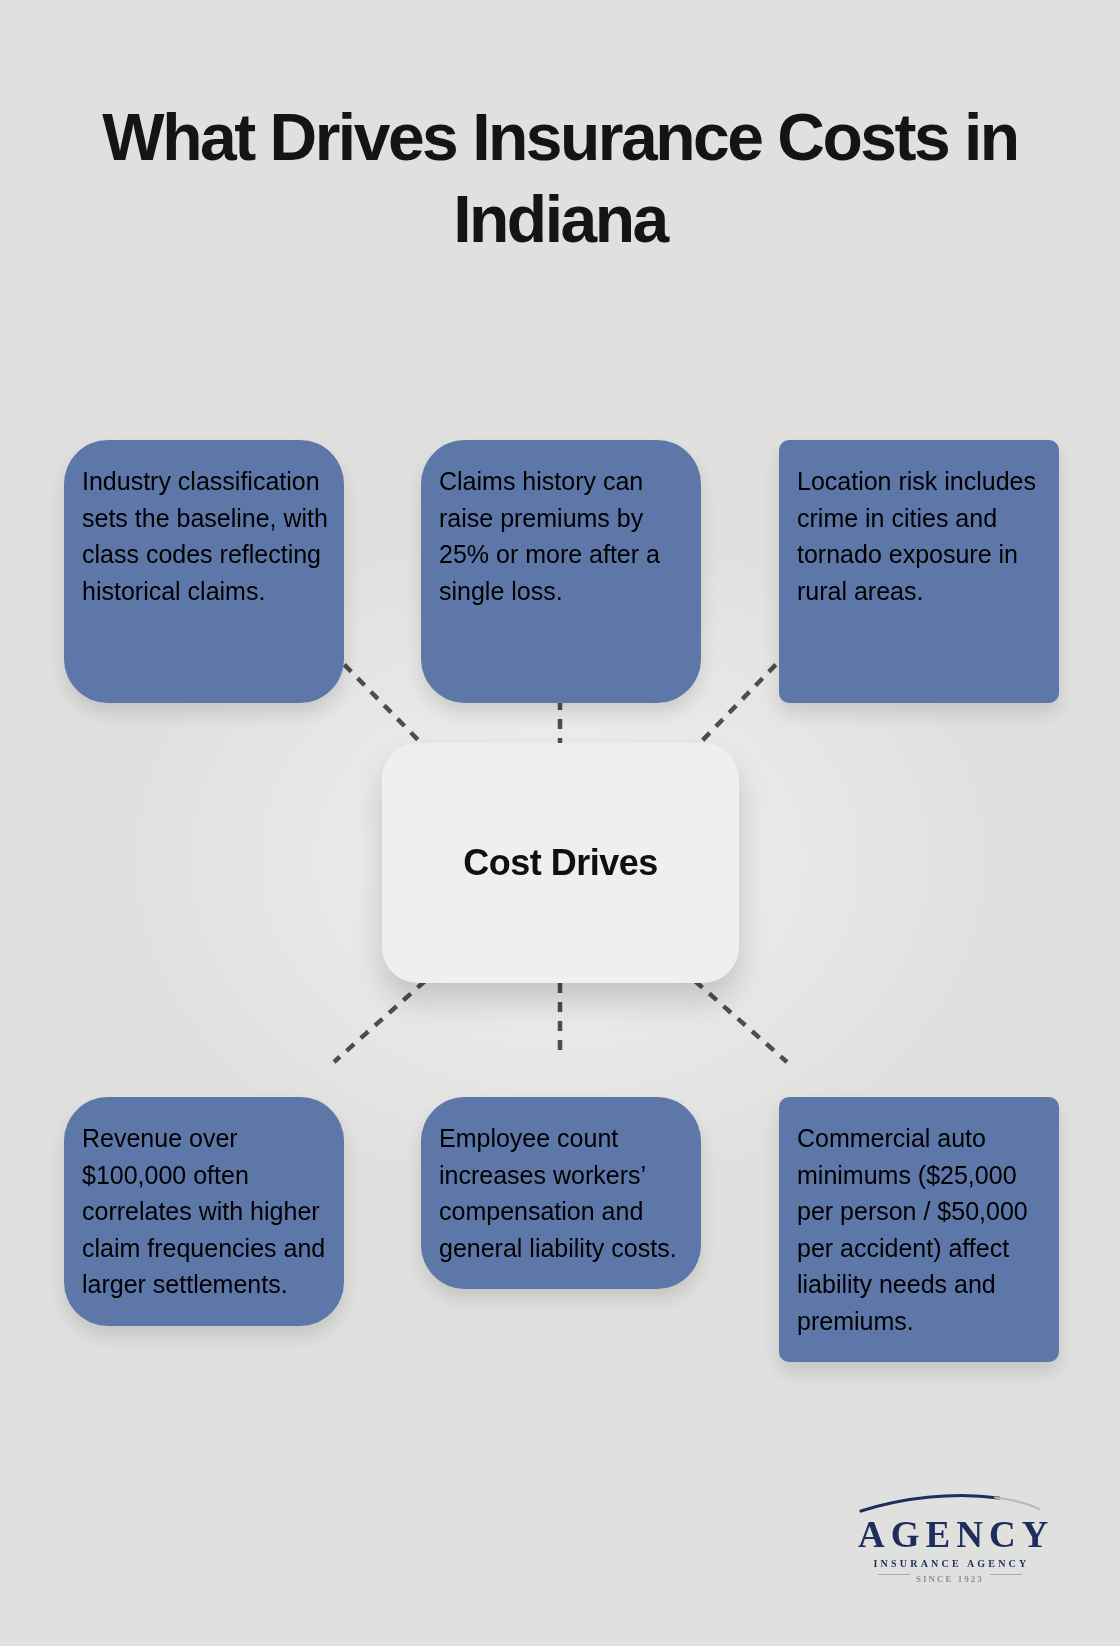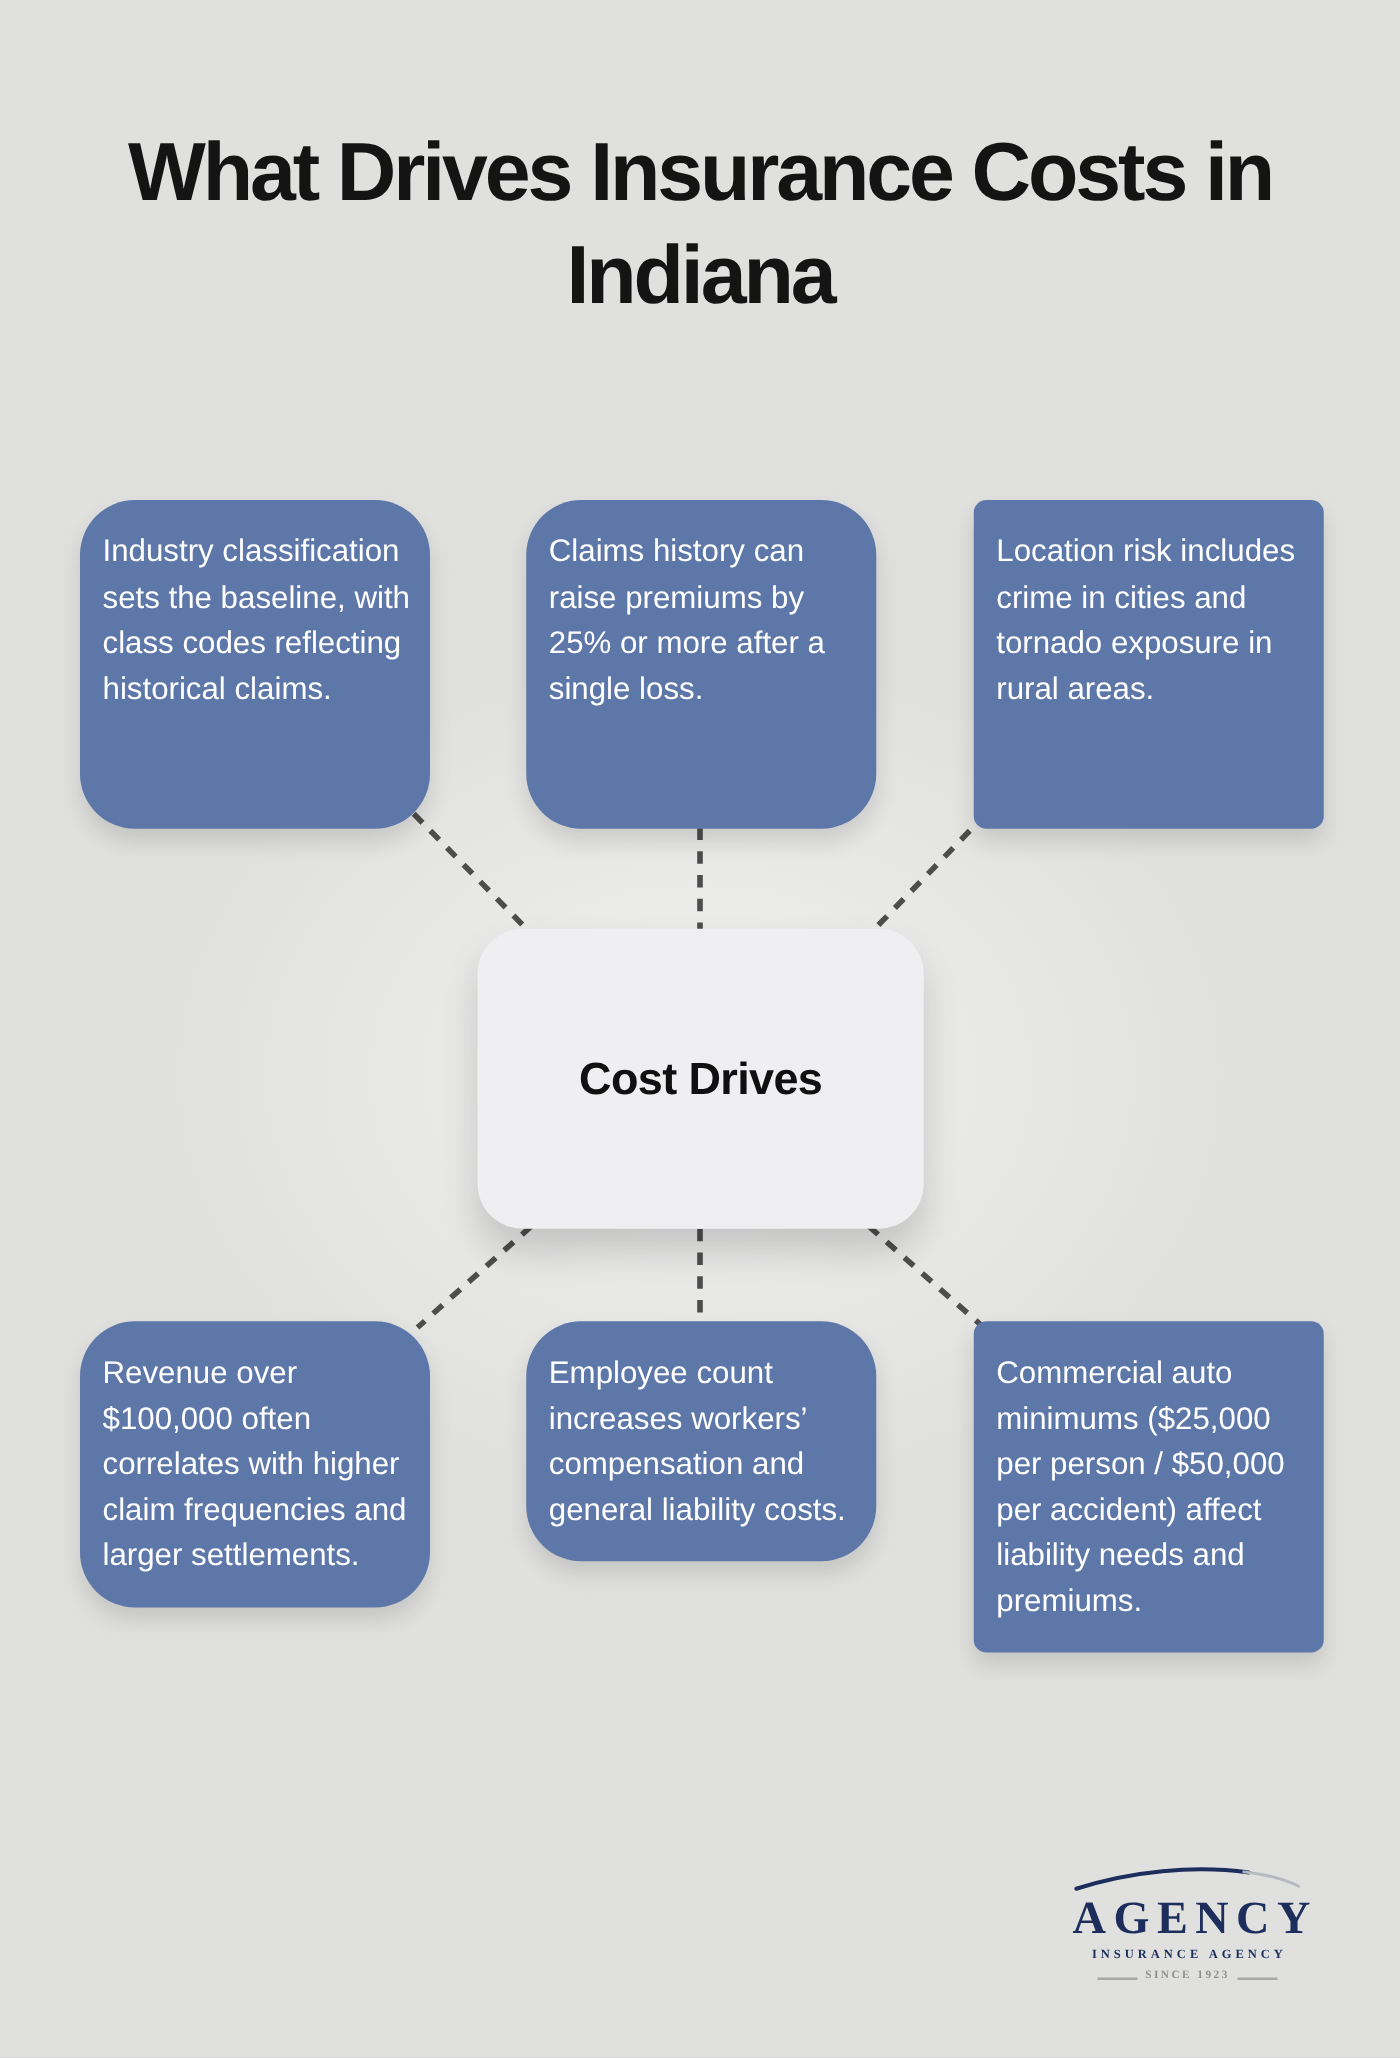--- a/index.html
+++ b/index.html
@@ -39,24 +39,25 @@
     stroke-width:4.5;
     stroke-dasharray:10 9;
   }
   .node{
     position:absolute;
     width:280px;
     box-sizing:border-box;
     background:#5d77a8;
     border-radius:44px;
     padding:23px 16px 23px 18px;
-    color:#ffffff;
+    color:#000000;
     font-size:25px;
     line-height:36.5px;
     box-shadow:0 10px 18px rgba(0,0,0,0.12);
+    margin-top:40px;
   }
   .node.top{top:400px;min-height:263px;}
   .node.bottom{top:1057px;}
   .n1,.n4{left:64px;}
   .n2,.n5{left:421px;}
   .n3,.n6{left:779px;border-radius:10px;}
   .center-card{
     position:absolute;
     left:382px;top:743px;width:357px;height:240px;
     background:#efeff1;
@@ -89,21 +90,21 @@
   .logo .subtitle{
     font-family:"Liberation Serif", serif;
     font-size:10px;
     font-weight:700;
     letter-spacing:3.2px;
     padding-left:3px;
     margin-top:3px;
     white-space:nowrap;
   }
   .since-row{
-    display:flex;align-items:flex-end;justify-content:center;
+    display:flex;align-items:flex-start;justify-content:center;
     gap:6px;margin-top:5px;
   }
   .since-row .rule{width:32px;height:1.5px;background:#a8a8a8;}
   .since-row .tagline{
     font-family:"Liberation Serif", serif;
     font-size:9px;
     font-weight:600;
     letter-spacing:2px;
     color:#8f8f8f;
     white-space:nowrap;

